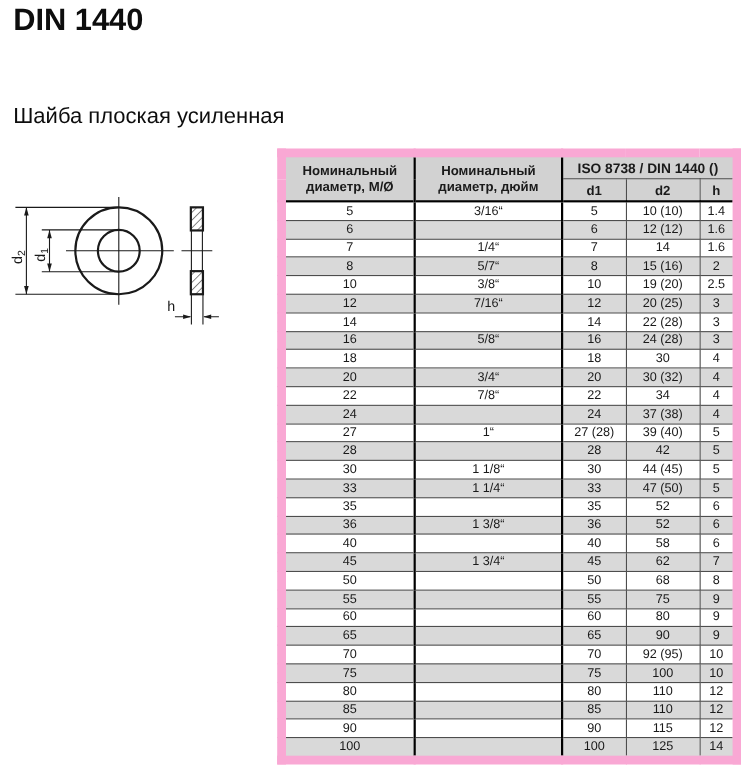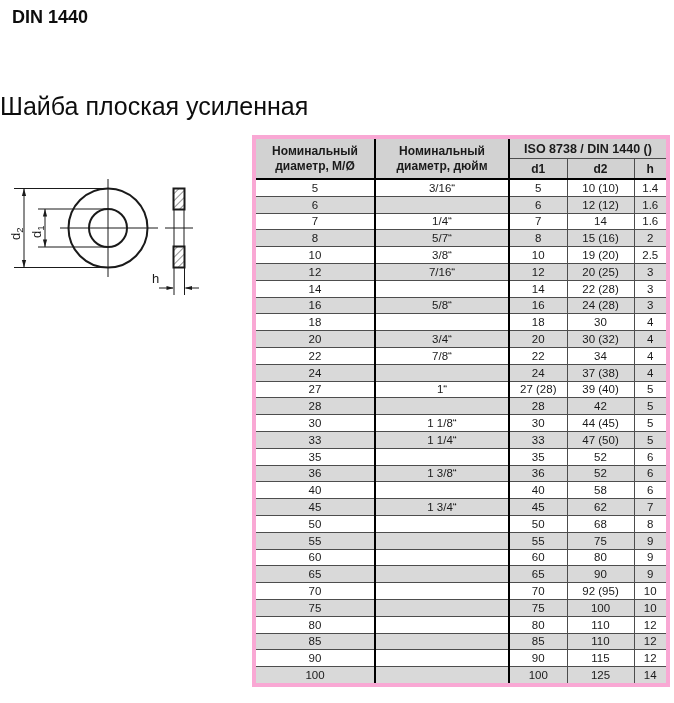--- a/index.html
+++ b/index.html
@@ -3,36 +3,36 @@
 <meta charset="utf-8">
 <style>
   html, body { margin:0; padding:0; }
   body {
     width:674px; height:703px; position:relative; overflow:hidden;
     background:#ffffff; color:#111;
     font-family:"Liberation Sans", sans-serif;
   }
   .titles {
     position:absolute; left:12px; top:2px;
-    font-weight:bold; font-size:18px; line-height:31px; color:#0d0d0d;
+    font-weight:bold; font-size:28px; line-height:31px; color:#0d0d0d;
   }
   .subtitle {
-    position:absolute; left:0; top:90px;
-    font-size:25px; line-height:33px; color:#0d0d0d;
+    position:absolute; left:12px; top:90px;
+    font-size:20px; line-height:33px; color:#0d0d0d;
   }
   svg.drawing { position:absolute; left:8px; top:168px; }
   .thin  { stroke:#1a1a1a; stroke-width:1; }
   .thick { stroke:#1a1a1a; stroke-width:2; fill:none; }
   .dimtext { font-family:"Liberation Sans", sans-serif; font-size:13px; fill:#1a1a1a; }
 
   table.spec {
     position:absolute; left:252px; top:135px; width:414px;
     border-collapse:collapse; table-layout:fixed;
     font-size:11.5px; color:#1a1a1a;
-    border:4px solid #f9a8d4;
+    border:8px solid #f9a8d4;
   }
   .spec th, .spec td {
     border:1px solid #4d4d4d;
     text-align:center; vertical-align:middle;
     padding:0; overflow:hidden; white-space:nowrap;
   }
   .spec thead th {
     background:var(--header-bg, #d2d2d2);
     font-weight:bold; font-size:12px;
   }

